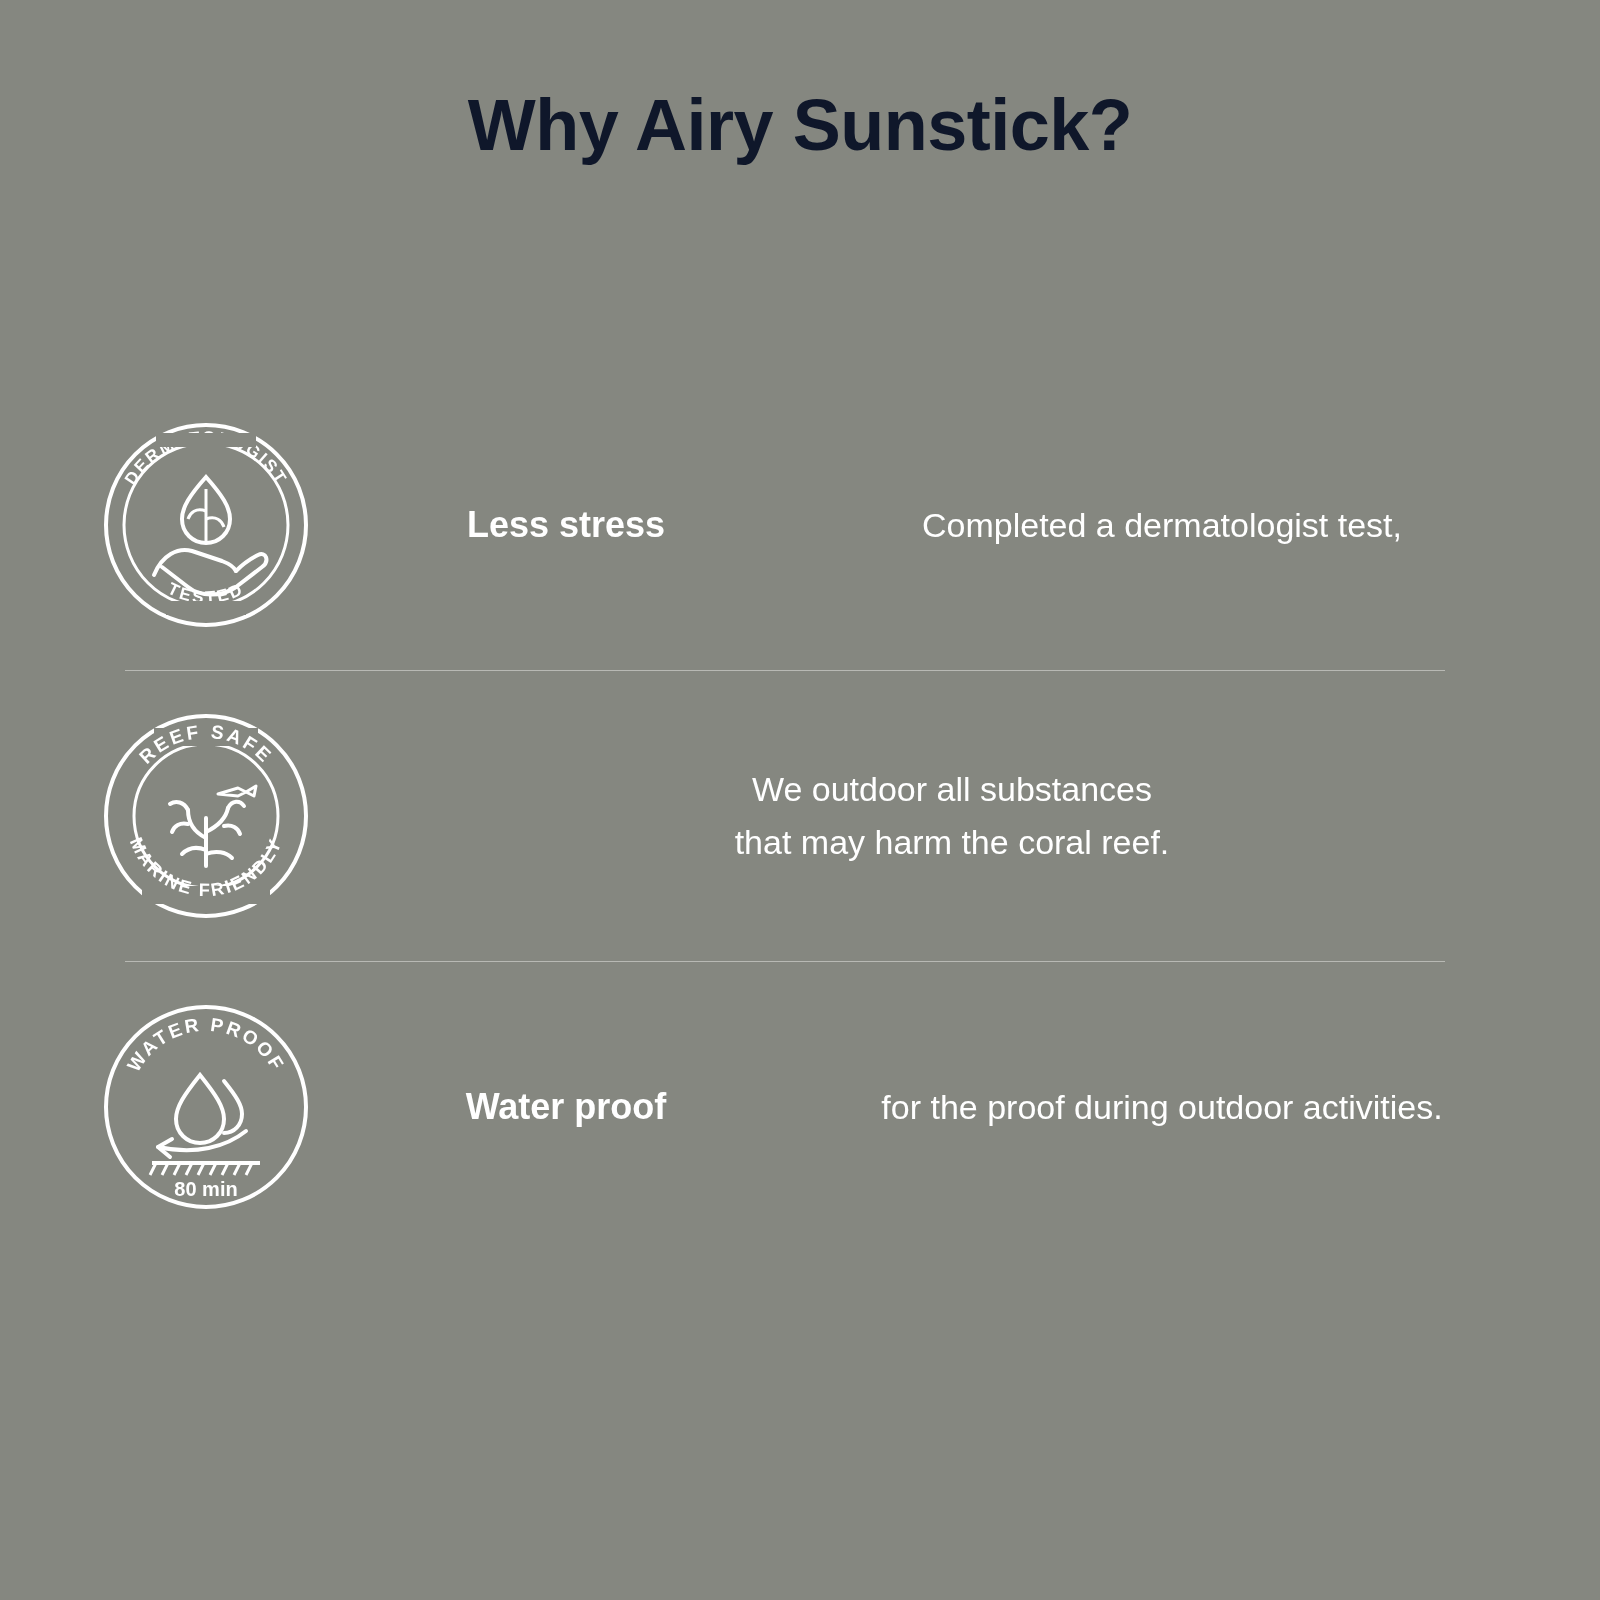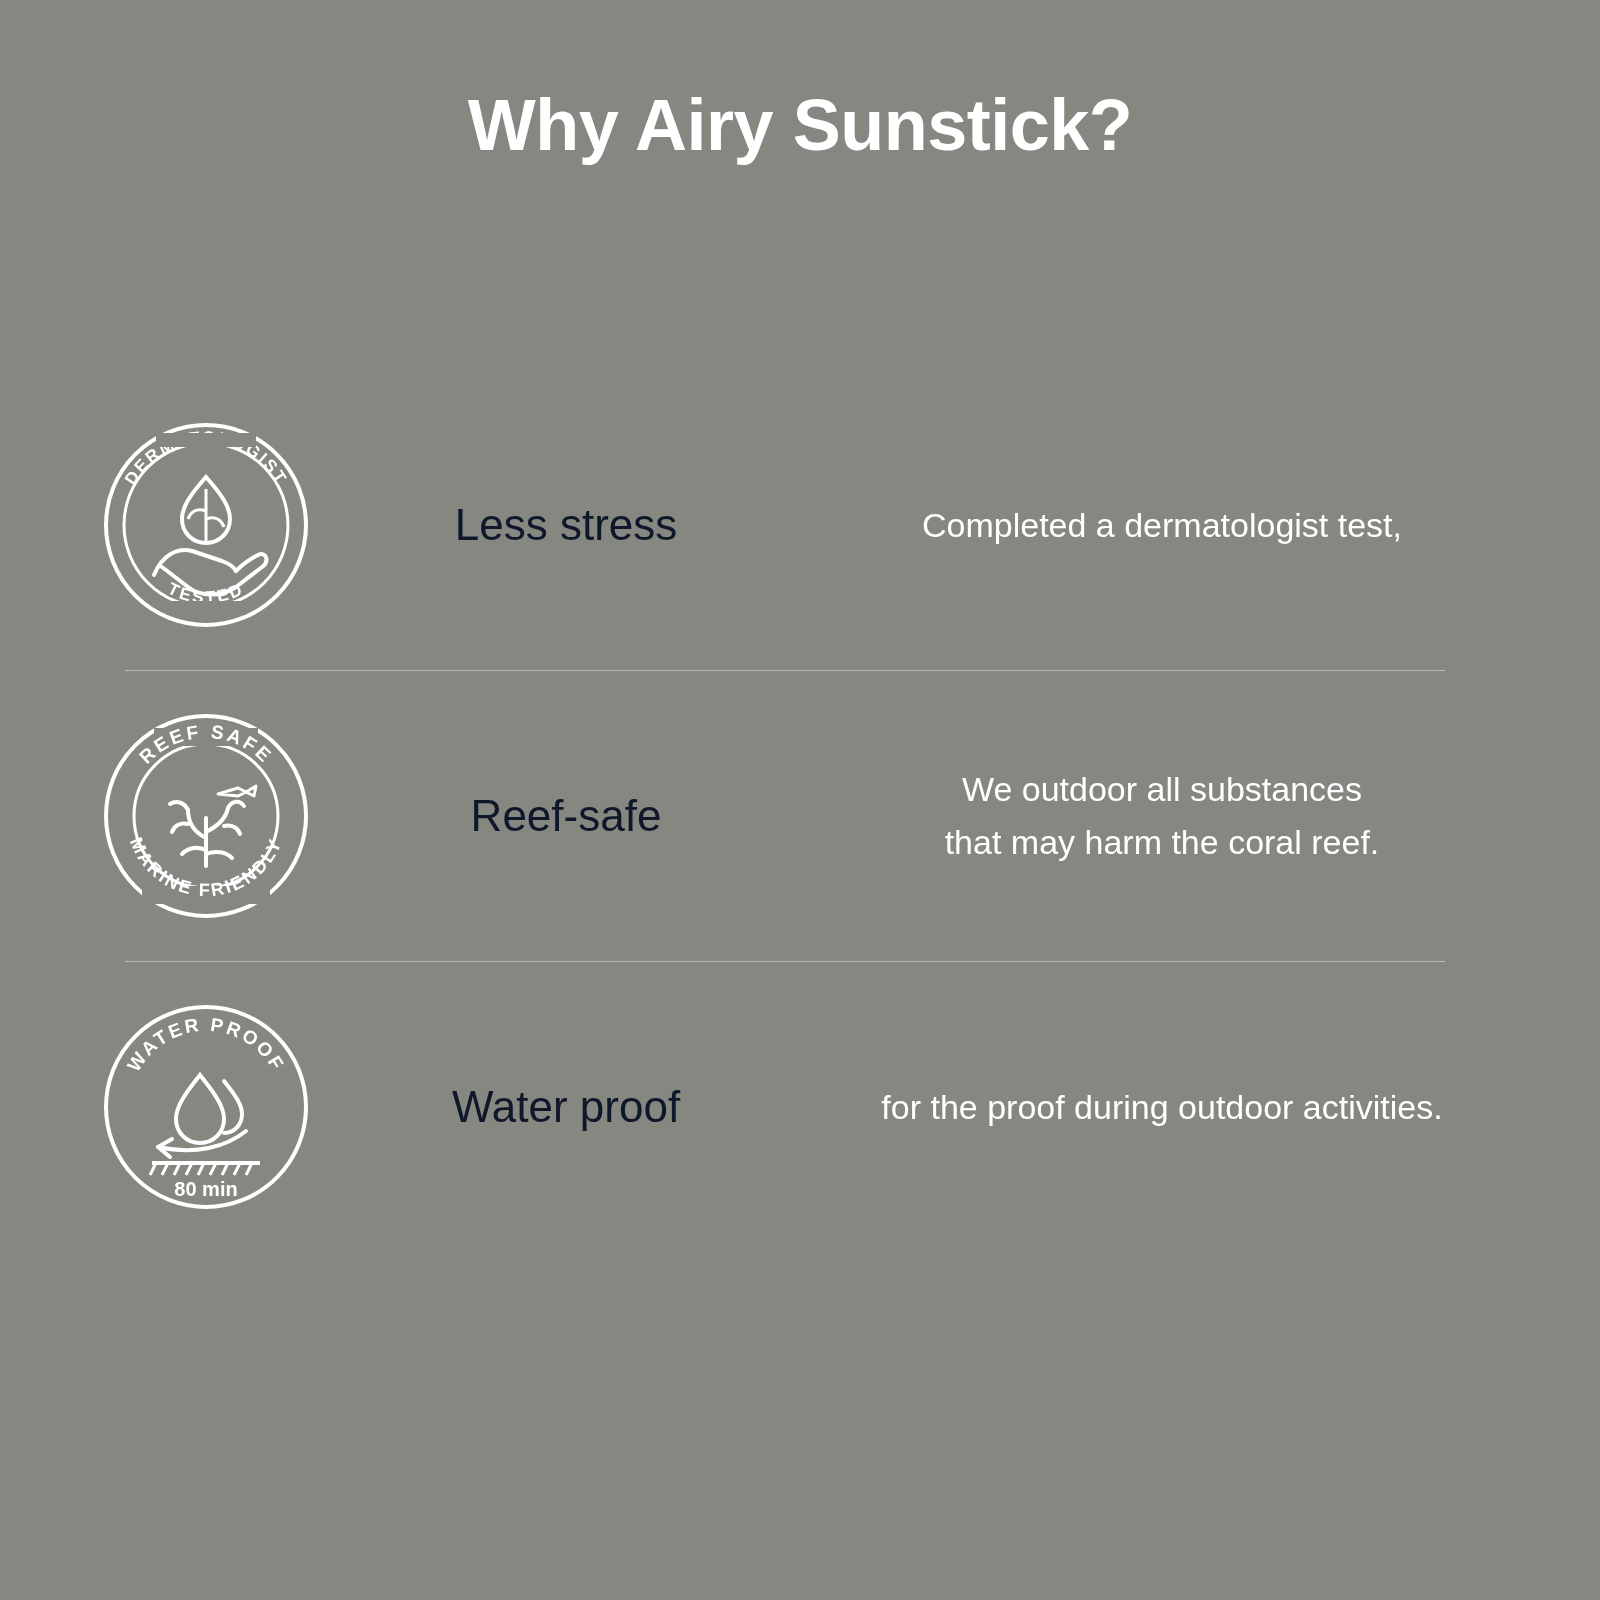--- a/index.html
+++ b/index.html
@@ -22,21 +22,21 @@
   }
   .page-title {
     position: absolute;
     top: 84px;
     left: 0;
     width: 1600px;
     text-align: center;
     font-size: 72px;
     font-weight: bold;
     letter-spacing: -0.5px;
-    color: #ffffff;
+    color: #0f172a;
   }
 
   .features {
     position: absolute;
     top: 380px;
     left: 0;
     width: 1600px;
   }
 
   .feature-row {
@@ -61,23 +61,23 @@
     position: relative;
   }
 
   .title-cell {
     flex: 0 0 420px;
     display: flex;
     align-items: center;
     justify-content: center;
   }
   .feature-title {
-    font-size: 44px;
-    font-weight: 400;
-    color: #0f172a;
+    font-size: 36px;
+    font-weight: 700;
+    color: #ffffff;
     white-space: nowrap;
   }
 
   .desc-cell {
     flex: 1 1 auto;
     display: flex;
     align-items: center;
     justify-content: center;
     padding-right: 52px;
   }
@@ -175,23 +175,20 @@
             <path d="M 110 126 C 122 120 130 112 132 102" stroke="#ffffff" stroke-width="4" fill="none" stroke-linecap="round"></path>
             <path d="M 92 104 C 88 96 80 94 74 98" stroke="#ffffff" stroke-width="4" fill="none" stroke-linecap="round"></path>
             <path d="M 92 118 C 84 116 78 120 76 126" stroke="#ffffff" stroke-width="4" fill="none" stroke-linecap="round"></path>
             <path d="M 132 102 C 136 94 144 94 148 100" stroke="#ffffff" stroke-width="4" fill="none" stroke-linecap="round"></path>
             <path d="M 128 120 C 136 118 142 122 144 128" stroke="#ffffff" stroke-width="4" fill="none" stroke-linecap="round"></path>
             <path d="M 110 144 C 100 140 92 142 86 148" stroke="#ffffff" stroke-width="4" fill="none" stroke-linecap="round"></path>
             <path d="M 110 148 C 120 144 130 146 136 152" stroke="#ffffff" stroke-width="4" fill="none" stroke-linecap="round"></path>
           </svg>
         </div>
       </div>
-      <div class="title-cell">
-        <div class="feature-title">Reef-safe</div>
-      </div>
       <div class="desc-cell">
         <div class="feature-desc">
           <div>We outdoor all substances</div>
           <div>that may harm the coral reef.</div>
         </div>
       </div>
     </div>
 
     <div class="divider"></div>
 

